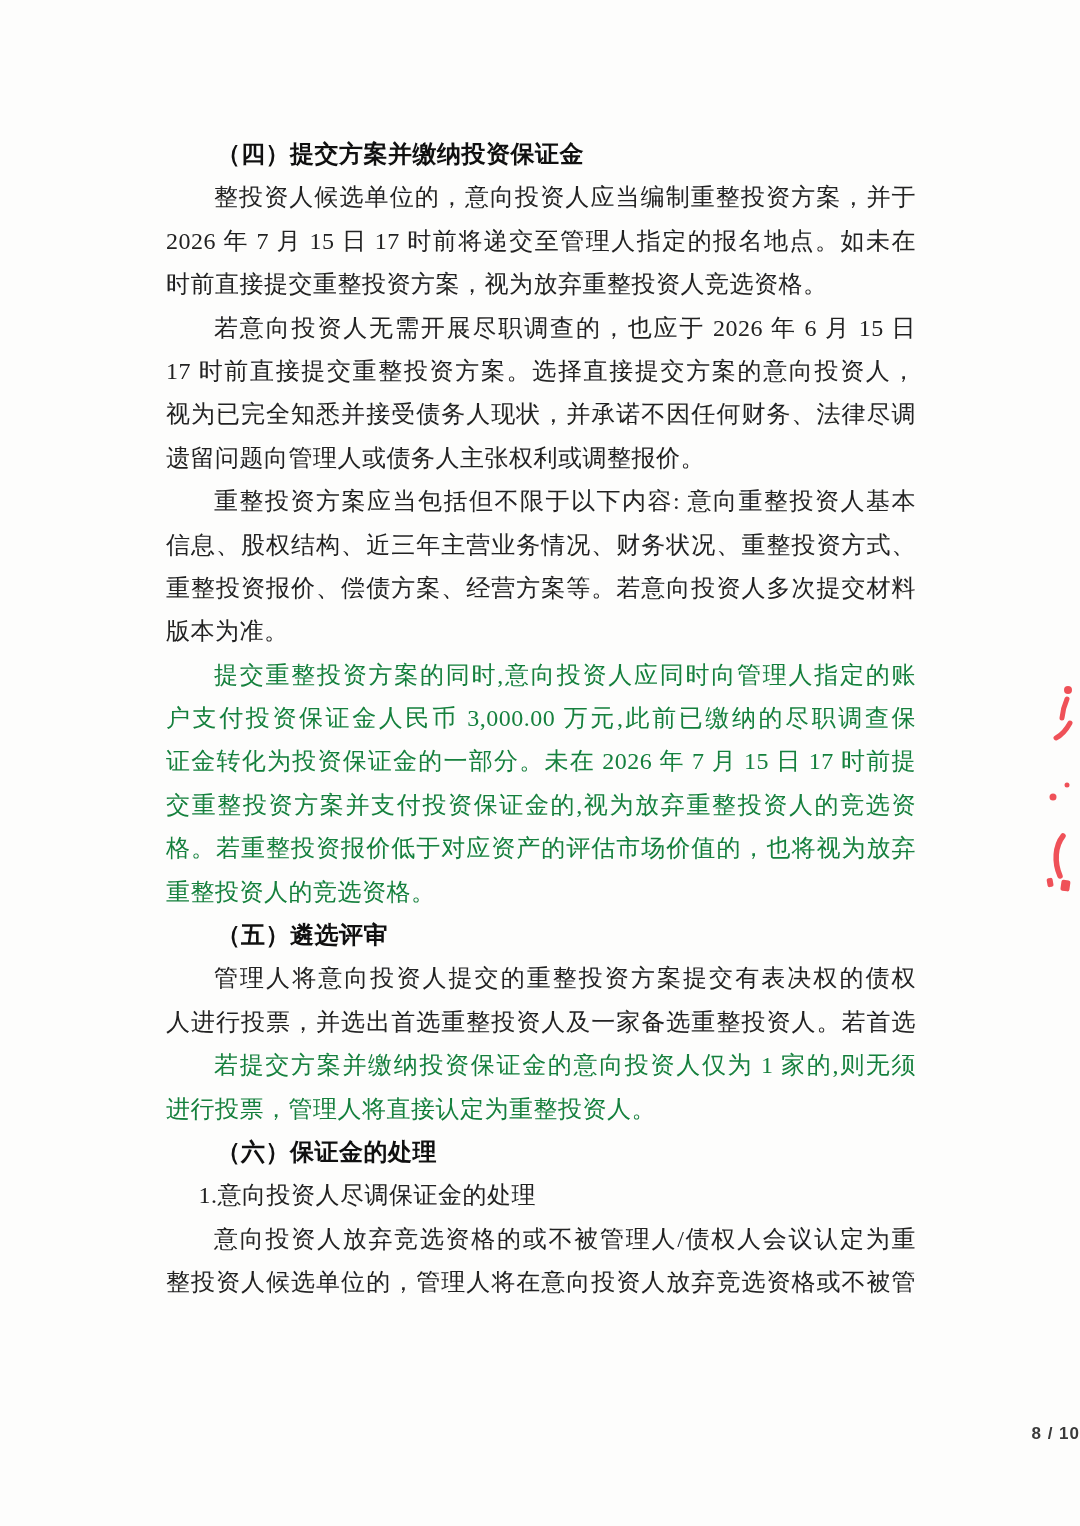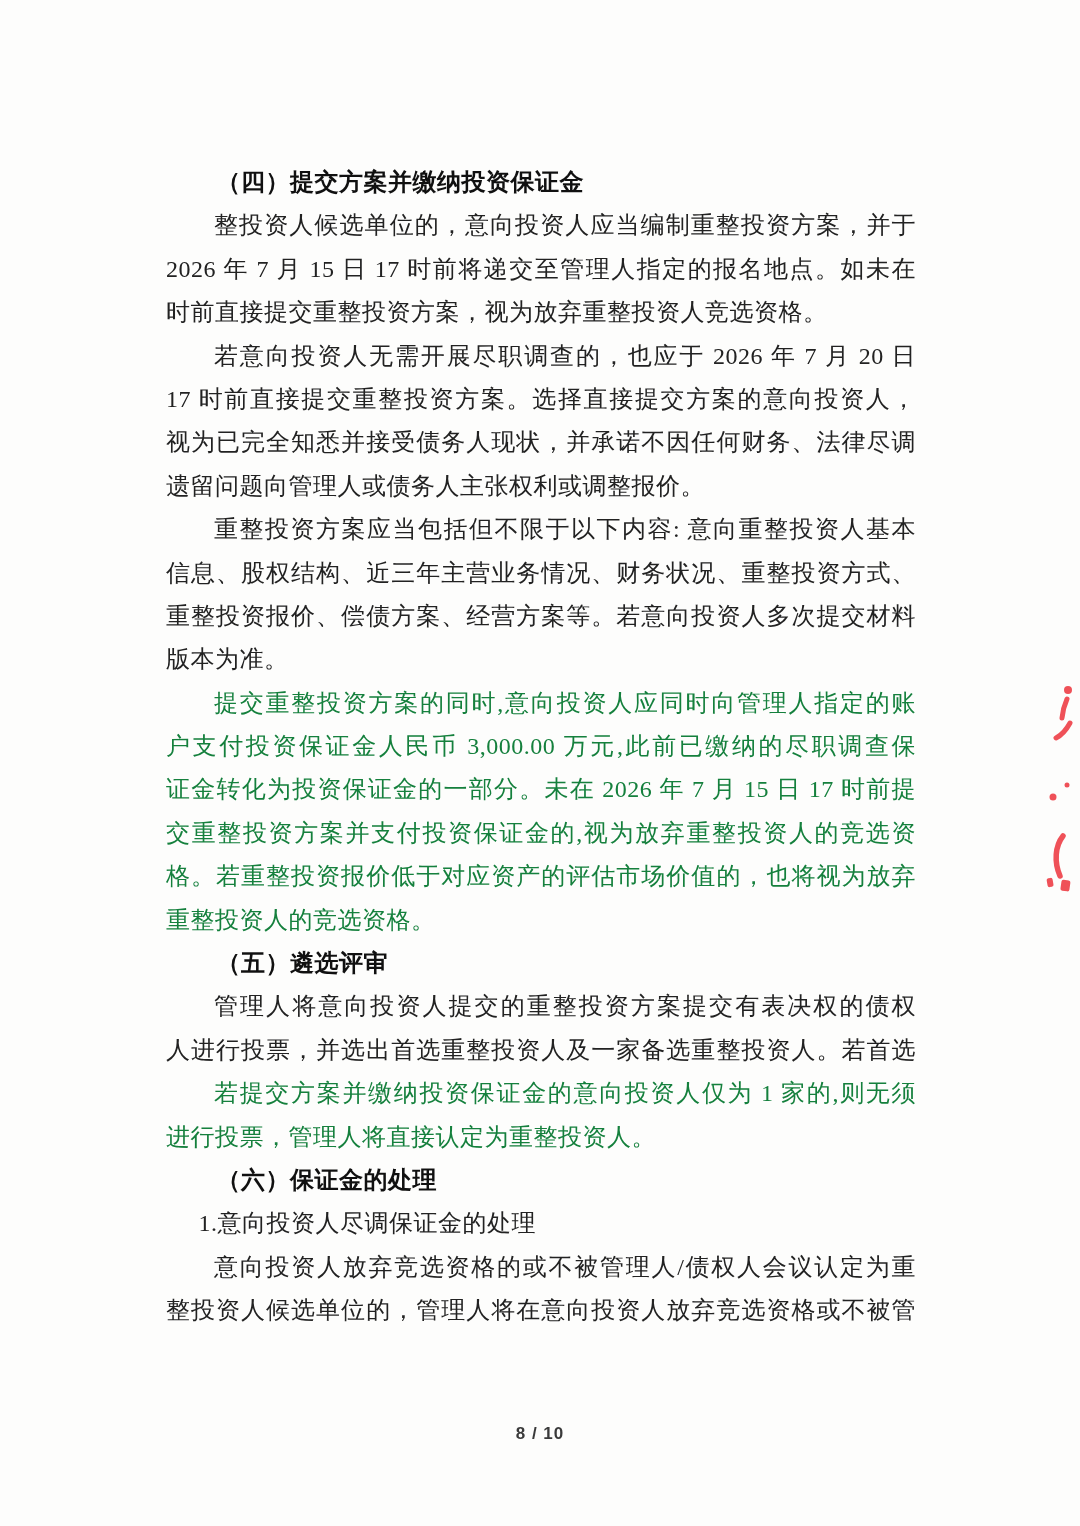--- a/index.html
+++ b/index.html
@@ -14,21 +14,20 @@
     background: #fdfdfc;
     overflow: hidden;
     font-family: "Liberation Serif", "DejaVu Serif", serif;
     color: #212121;
   }
   .content {
     position: absolute;
     left: 166px;
     top: 133px;
     width: 750px;
-    margin-top: 28px;
   }
   .line {
     font-size: 24px;
     line-height: 43.4px;
     height: 43.4px;
     white-space: normal;
     text-align: justify;
     text-justify: inter-character;
     letter-spacing: 0.5px;
     color: #222222;
@@ -57,42 +56,42 @@
     top: 678px;
     width: 36px;
     height: 230px;
     opacity: 0.88;
   }
   .footer {
     position: absolute;
     left: 0;
     top: 1424px;
     width: 100%;
-    text-align: center;
+    text-align: right;
     font-family: "Liberation Sans", "DejaVu Sans", sans-serif;
     font-weight: 700;
     font-size: 17px;
     letter-spacing: 1px;
     color: #3a3a3a;
   }
 </style>
 </head>
 <body>
 
 <div class="page">
 
   <div class="content">
 
     <div class="line heading">（四）提交方案并缴纳投资保证金</div>
 
     <div class="line indent fill">整投资人候选单位的，意向投资人应当编制重整投资方案，并于</div>
     <div class="line fill">2026 年 7 月 15 日 17 时前将递交至管理人指定的报名地点。如未在</div>
     <div class="line">时前直接提交重整投资方案，视为放弃重整投资人竞选资格。</div>
 
-    <div class="line indent fill">若意向投资人无需开展尽职调查的，也应于 2026 年 7 月 20 日</div>
+    <div class="line indent fill">若意向投资人无需开展尽职调查的，也应于 2026 年 6 月 15 日</div>
     <div class="line fill">17 时前直接提交重整投资方案。选择直接提交方案的意向投资人，</div>
     <div class="line fill">视为已完全知悉并接受债务人现状，并承诺不因任何财务、法律尽调</div>
     <div class="line">遗留问题向管理人或债务人主张权利或调整报价。</div>
 
     <div class="line indent fill">重整投资方案应当包括但不限于以下内容: 意向重整投资人基本</div>
     <div class="line fill">信息、股权结构、近三年主营业务情况、财务状况、重整投资方式、</div>
     <div class="line fill">重整投资报价、偿债方案、经营方案等。若意向投资人多次提交材料</div>
     <div class="line">版本为准。</div>
 
     <div class="line bold indent fill">提交重整投资方案的同时,意向投资人应同时向管理人指定的账</div>

